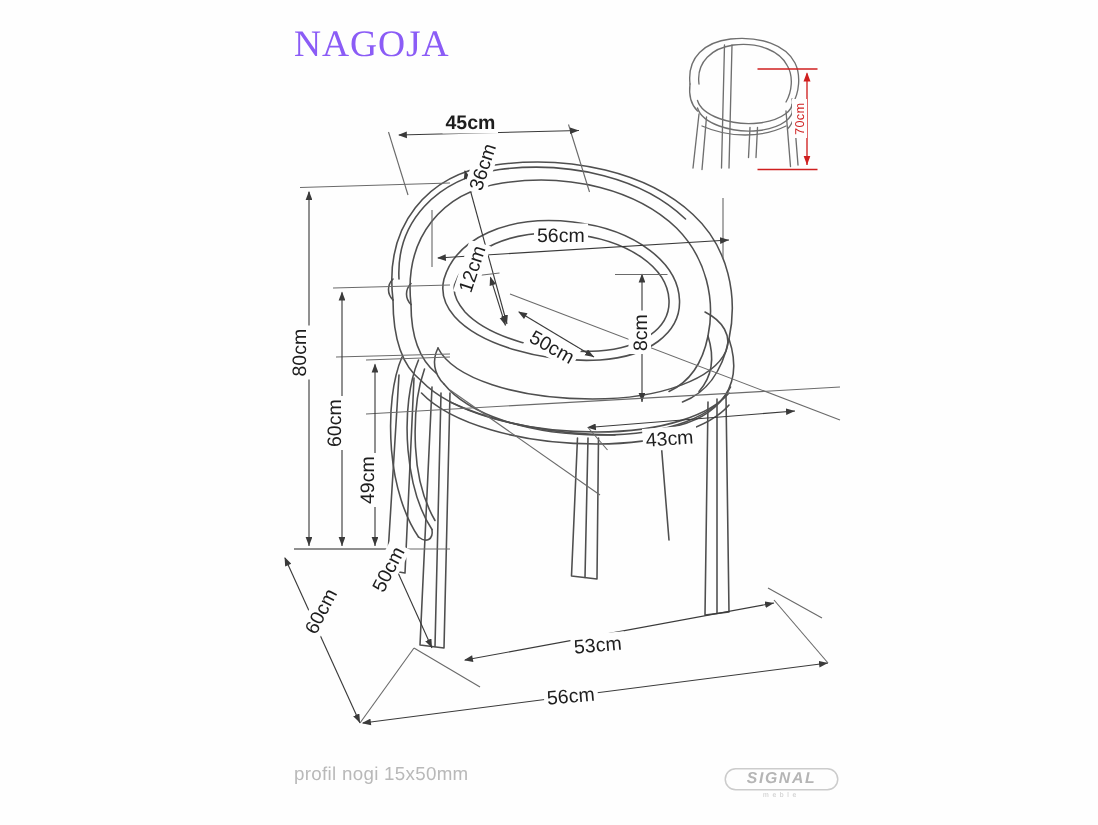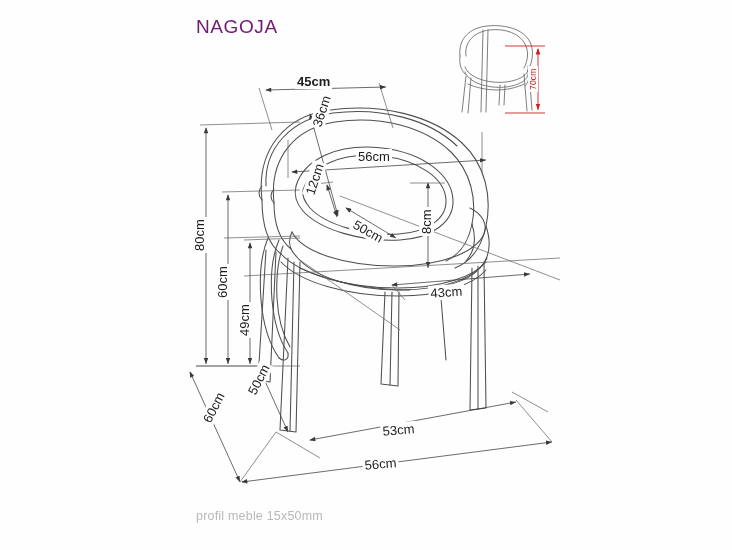--- a/index.html
+++ b/index.html
@@ -25,25 +25,25 @@
     position: absolute;
     left: 0;
     top: 0;
     width: 732px;
     height: 550px;
   }
   .title-text {
     position: absolute;
     left: 196px;
     top: 16px;
-    font-size: 19px;
+    font-size: 25px;
     font-weight: 400;
     letter-spacing: 0.6px;
-    color: #701a75;
-    font-family: Liberation Sans, sans-serif;
+    color: #8b5cf6;
+    font-family: Liberation Serif, serif;
   }
   .footer-note {
     position: absolute;
     left: 196px;
     top: 509px;
     font-size: 12.5px;
     color: #b9b9b9;
     letter-spacing: 0.2px;
   }
   .logo-wrap {
@@ -282,16 +282,21 @@
   <div class="dim" style="left:244px; top:392px; transform:rotate(-63deg); transform-origin:left top;">50cm</div>
 
   <div class="dim" style="left:199px; top:420px; transform:rotate(-63deg); transform-origin:left top;">60cm</div>
 
   <div class="dim" style="left:380px; top:424px; transform:rotate(-5deg); transform-origin:left top;">53cm</div>
 
   <div class="dim" style="left:362px; top:458px; transform:rotate(-5deg); transform-origin:left top;">56cm</div>
 
   <div class="dim red" style="left:528px; top:92px; transform:rotate(-90deg); transform-origin:left top;">70cm</div>
 
-  <div class="footer-note">profil meble 15x50mm</div>
-
+  <div class="footer-note">profil nogi 15x50mm</div>
+
+  <div class="logo-wrap">
+    <div class="logo-badge"></div>
+    <div class="logo-word">SIGNAL</div>
+    <div class="logo-sub">meble</div>
+  </div>
 
 </div>
 
 </body></html>

